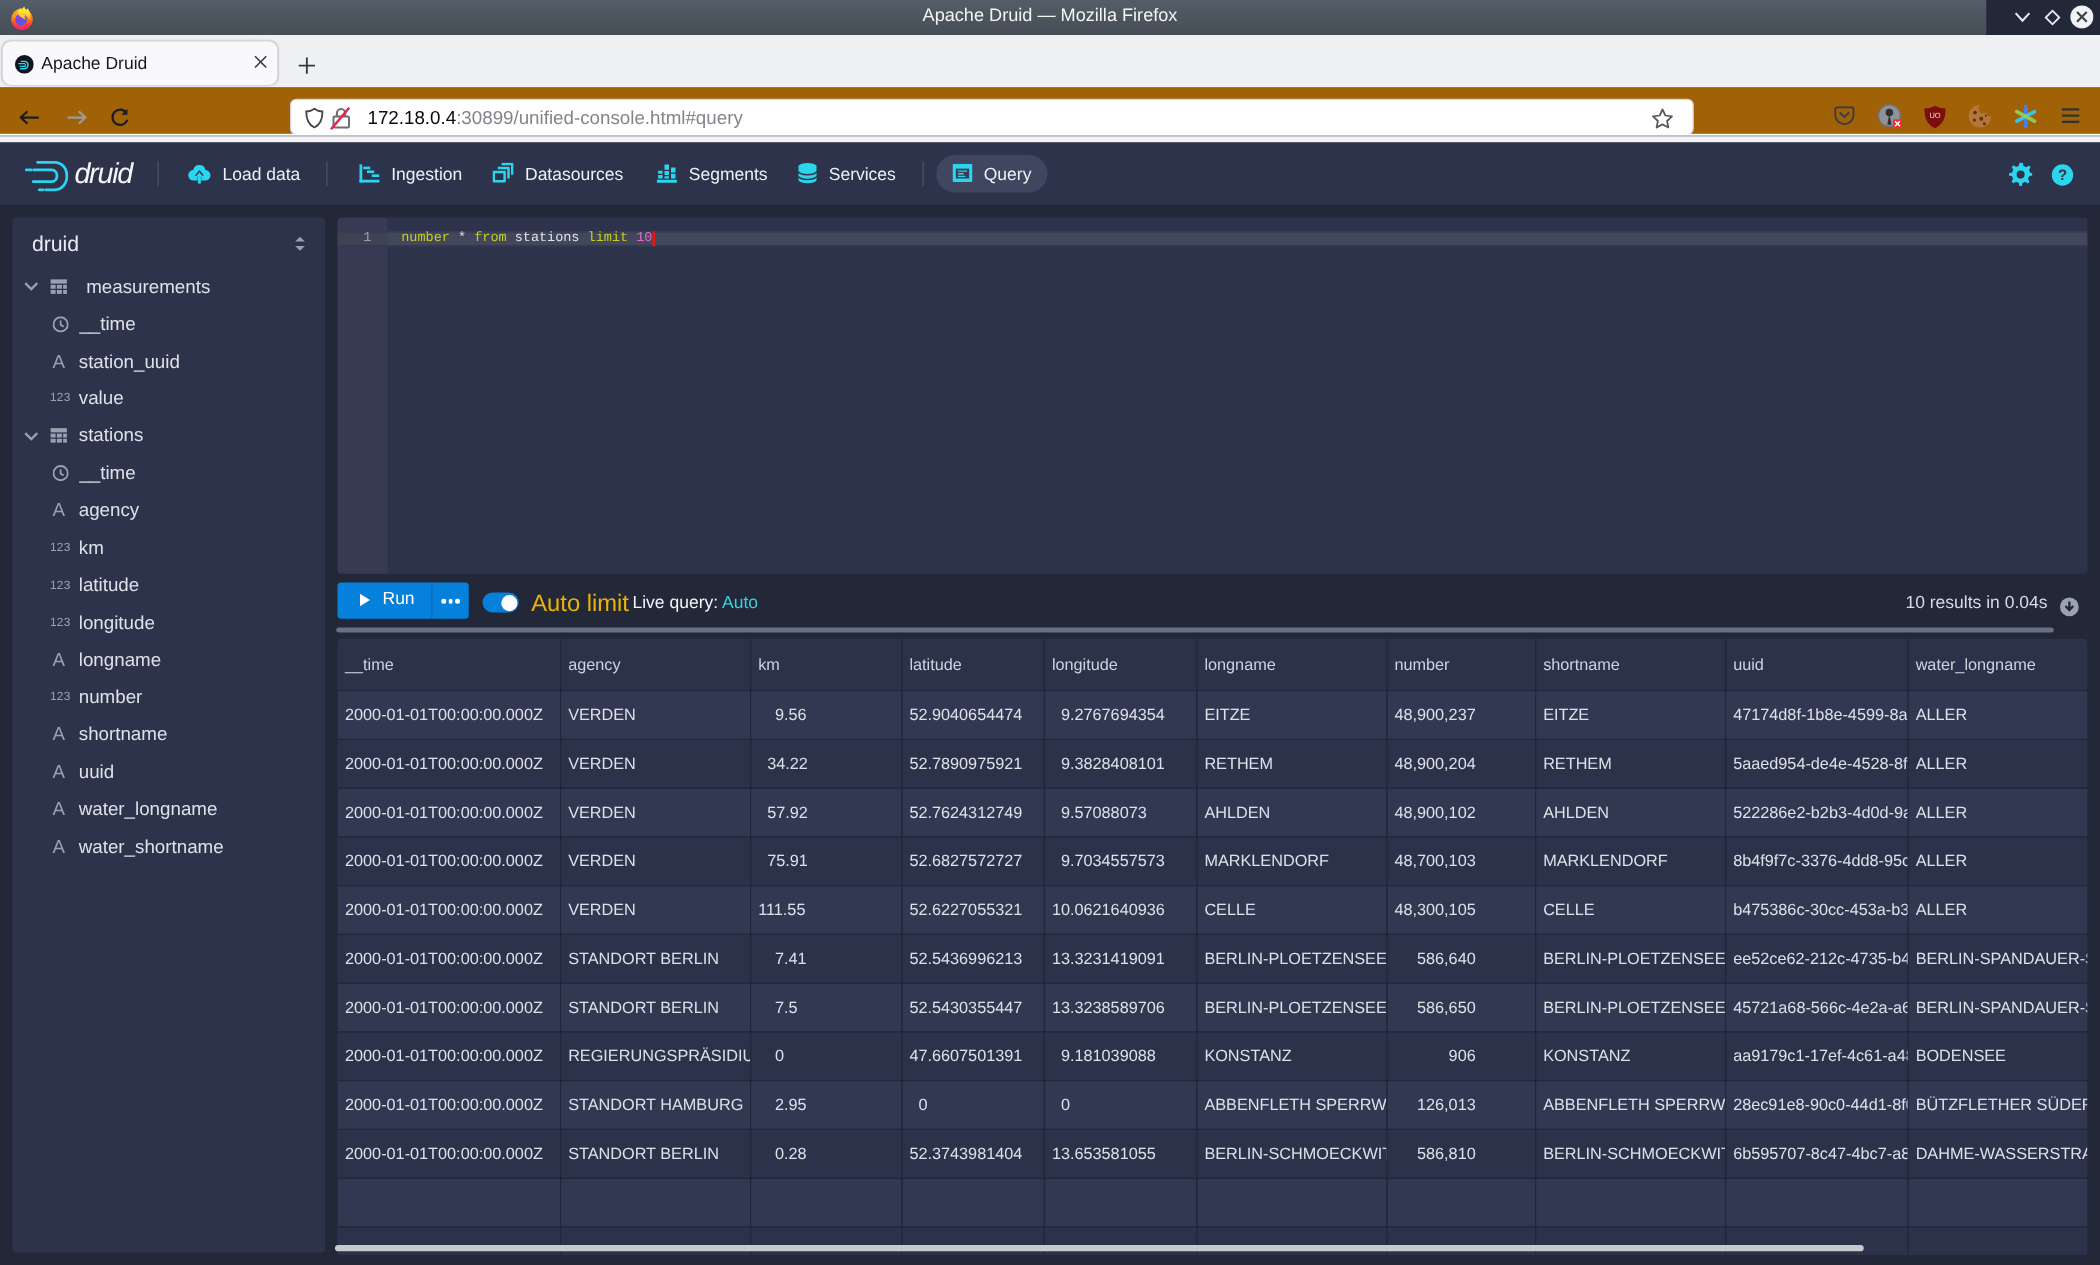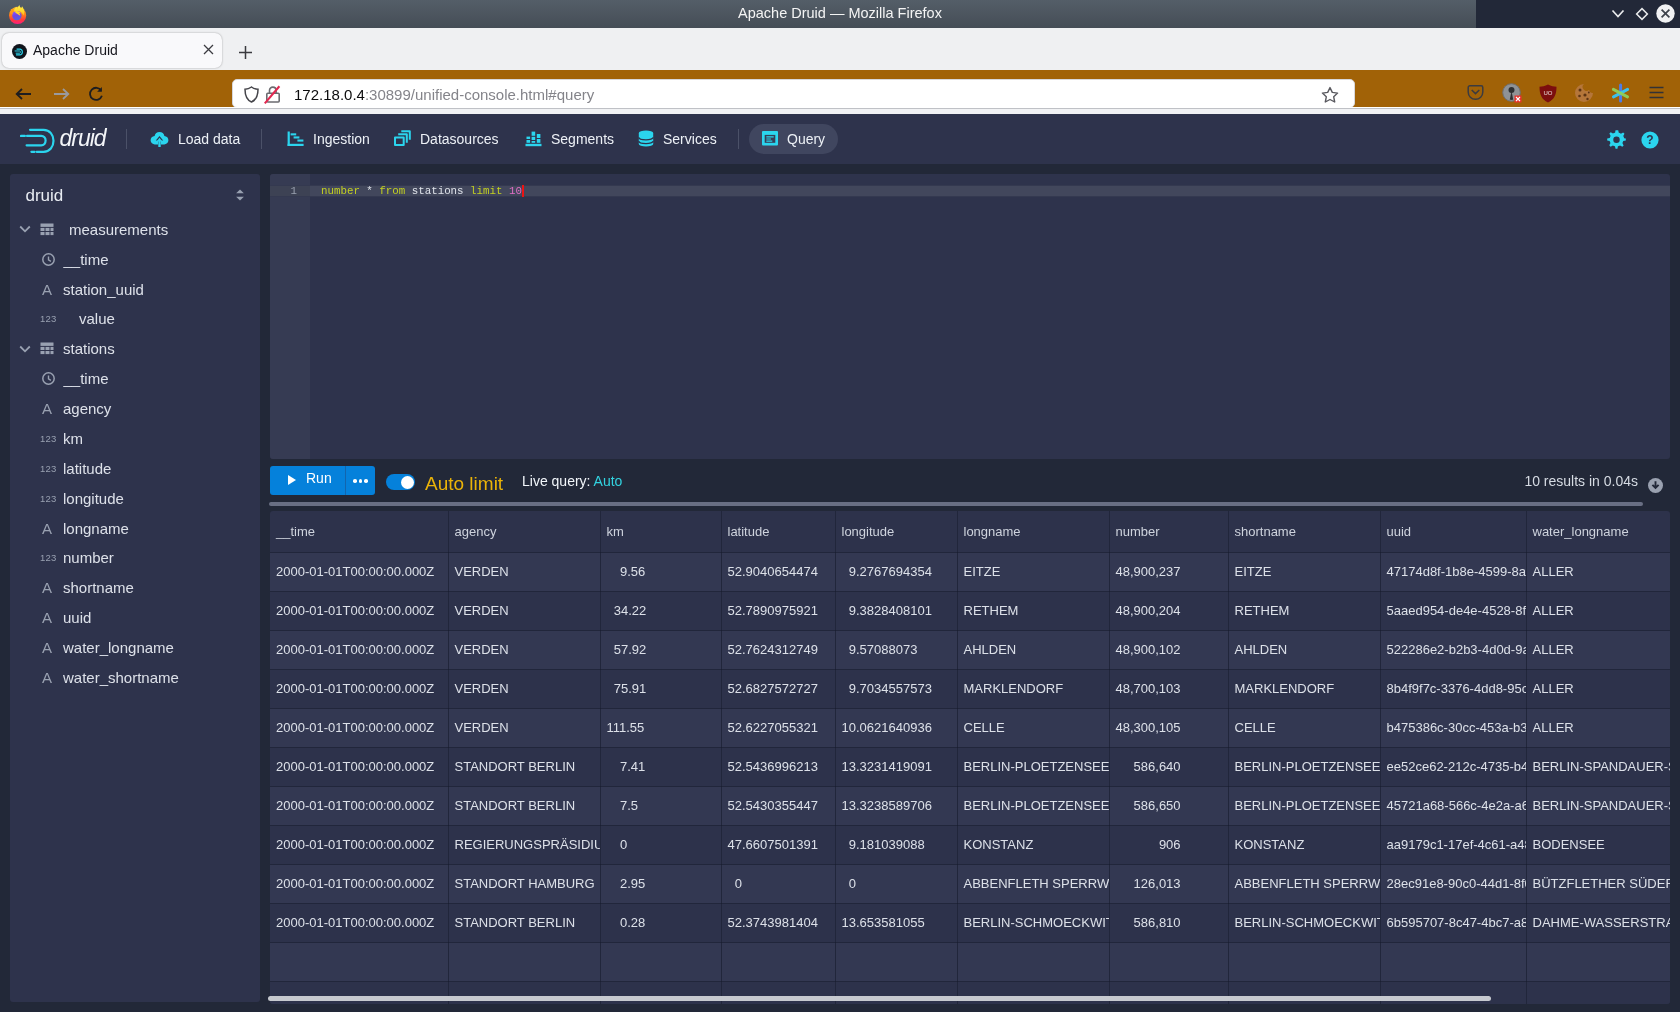--- a/index.html
+++ b/index.html
@@ -1,19 +1,19 @@
 <!DOCTYPE html>
 <html><head>
 <meta charset="utf-8">
 <style>
   * { margin:0; padding:0; box-sizing:border-box; }
   html,body { width:1680px; height:1012px; overflow:hidden; background:#222838; font-family:"Liberation Sans",sans-serif; }
   .abs { position:absolute; }
   
-  #titlebar { position:absolute; left:0; top:0; width:1476px; height:28px;
+  #titlebar { position:absolute; left:0; top:0; width:1589px; height:28px;
     background:linear-gradient(#545e68,#454d56); }
   #titletext { position:absolute; top:5px; left:0; width:1680px; text-align:center;
     color:#f4f4f4; font-size:14.5px; }
   #tabbar { position:absolute; left:0; top:28px; width:1680px; height:42px; background:#eff0f2; }
   #tab { position:absolute; left:2px; top:5px; width:220px; height:35px; background:#f9f9fb;
     border-radius:7px; box-shadow:0 0 2px rgba(0,0,0,.35); }
   #tabtitle { position:absolute; left:31px; top:8.5px; font-size:14px; color:#16161d; }
   #toolbar { position:absolute; left:0; top:70px; width:1680px; height:37px; background:#a16207; }
   #strip1 { position:absolute; left:0; top:107px; width:1680px; height:1px; background:#ffffff; }
   #strip2 { position:absolute; left:0; top:108px; width:1680px; height:1.2px; background:#bfc1c6; }
@@ -50,21 +50,21 @@
   
   #runbtn { position:absolute; left:270px; top:466px; width:105px; height:29px; background:#0581db; border-radius:3px; }
   #runbtn .sep { position:absolute; left:75px; top:0; width:1px; height:29px; background:#1265ae; }
   #runlabel { position:absolute; left:36px; top:4px; color:#fff; font-size:14px; }
   #runplay { position:absolute; left:18px; top:9px; width:0; height:0;
     border-left:8px solid #fff; border-top:5.5px solid transparent; border-bottom:5.5px solid transparent; }
   .dot { position:absolute; top:13px; width:3.5px; height:3.5px; border-radius:50%; background:#fff; }
   #toggle { position:absolute; left:386px; top:474px; width:29px; height:16px; background:#0581db; border-radius:8px; }
   #knob { position:absolute; right:1.5px; top:1.5px; width:13px; height:13px; background:#fff; border-radius:50%; }
   #autolimit { position:absolute; left:425px; top:473px; font-size:19px; color:#eab308; }
-  #livequery { position:absolute; left:506px; top:473px; font-size:14px; color:#f2f6fa;margin-left:16px; }
+  #livequery { position:absolute; left:506px; top:473px; font-size:14px; color:#f2f6fa; }
   #livequery b { color:#32d3e0; font-weight:normal; }
   #results { position:absolute; right:42px; top:473px; font-size:14px; color:#d6dbe3; }
   #dlicon { position:absolute; left:1648px; top:478px; width:15px; height:15px; border-radius:50%; background:#9aa1b0; }
   #divider { position:absolute; left:269px; top:502px; width:1374px; height:3.5px; background:#696f84; border-radius:2px; }
   
   #rtable { position:absolute; left:270px; top:511px; width:1400px; height:493px; background:#2d324b;
     border-radius:3px; overflow:hidden; }
   table { border-collapse:collapse; table-layout:fixed; width:1400px; font-size:13px; }
   th, td { padding:0 0 0 6px; font-weight:normal; text-align:left; overflow:hidden; white-space:nowrap;
     border-right:1px solid rgba(16,21,37,.42); border-bottom:1px solid rgba(16,21,37,.42); }
@@ -317,21 +317,21 @@
         <path d="M6.5 3.4 V6.9 L8.9 8.3" fill="none" stroke="#99a1b1" stroke-width="1.4"></path>
       </svg>
     <span style="margin-left:9px">__time</span>
   </div>
   <div class="trow" style="top:100.0px">
     <span class="ic" style="margin-left:32px;width:13px;font-size:15px;color:#99a1b1">A</span>
     <span style="margin-left:8px">station_uuid</span>
   </div>
   <div class="trow" style="top:129.9px">
     <span class="ic" style="margin-left:30px;width:15px;font-size:9.5px;color:#99a1b1;letter-spacing:0.2px">123</span>
-    <span style="margin-left:24px">value</span>
+    <span style="margin-left:8px">value</span>
   </div>
   <div class="trow" style="top:159.8px">
     <svg class="ic" style="margin-left:8.5px" width="12" height="12" viewBox="0 0 12 12">
         <path d="M1.2 3.5 L6 8.3 L10.8 3.5" fill="none" stroke="#99a1b1" stroke-width="1.8"></path>
       </svg>
     <svg class="ic" style="margin-left:9.5px" width="14" height="13" viewBox="0 0 14 13">
       <g fill="#99a1b1">
           <rect x="0.5" y="0.5" width="13" height="3.4"></rect>
       <rect x="0.5" y="4.9" width="4" height="3.1"></rect>
           <rect x="5.5" y="4.9" width="4" height="3.1"></rect>

